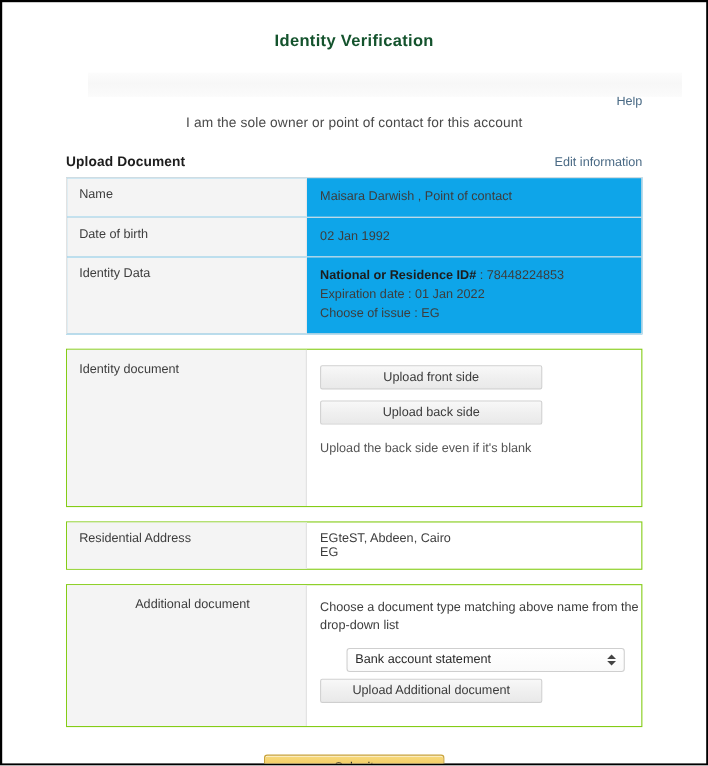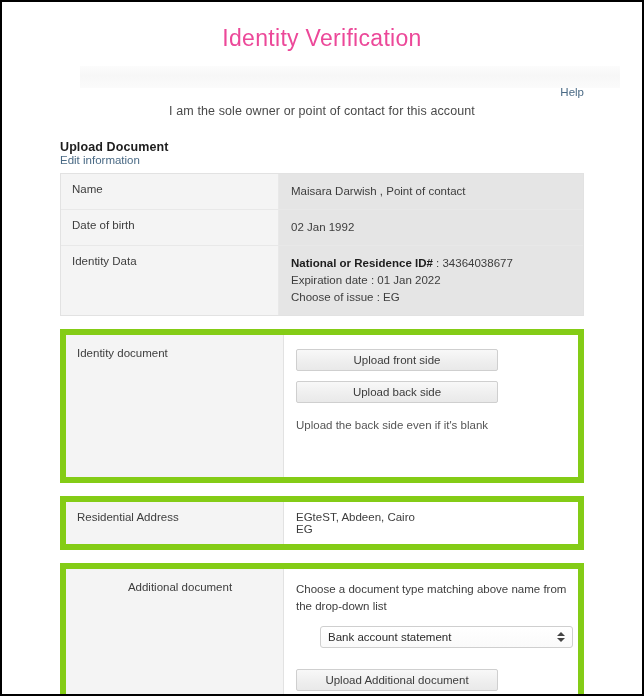--- a/index.html
+++ b/index.html
@@ -24,23 +24,23 @@
     position: relative;
     width: 100%;
     height: 100%;
     box-sizing: border-box;
     padding: 0 58px;
   }
 
   
   .page-title {
     text-align: center;
-    font-size: 23px;
-    font-weight: 400;
-    color: #ec4899;
+    font-size: 15px;
+    font-weight: 700;
+    color: #14532d;
     letter-spacing: 0.3px;
     margin: 0;
     padding-top: 20px;
     line-height: 32px;
   }
 
   
   .banner-band {
     position: absolute;
     left: 78px;
@@ -72,32 +72,31 @@
     letter-spacing: 0.1px;
   }
 
   
   .section-header {
     display: flex;
     align-items: baseline;
     justify-content: space-between;
     margin-top: 22px;
     margin-bottom: 7px;
-    flex-direction: column;
   }
   .section-header .title {
     font-size: 12.5px;
     font-weight: bold;
     color: #1d1d1d;
     letter-spacing: 0.1px;
   }
 
   
   .card {
-    border: 6px solid #84cc16;
+    border: 1px solid #84cc16;
     display: flex;
     background: #ffffff;
     margin-bottom: 13px;
   }
   .card .left {
     width: 218px;
     min-width: 218px;
     background: #f4f4f4;
     border-right: 1px solid #e2e2e2;
     box-sizing: border-box;
@@ -110,21 +109,21 @@
     box-sizing: border-box;
     padding: 9px 0 9px 12px;
     font-size: 11.5px;
     color: #3d3d3d;
   }
 
   
   .info-card {
     border: 1px solid #e2e2e2;
     margin-bottom: 13px;
-    background: #e5e5e5;
+    background: #0ea5e9;
   }
   .info-row {
     display: flex;
     border-bottom: 1px solid #e8e8e8;
   }
   .info-row:last-child { border-bottom: none; }
   .info-row .left {
     width: 218px;
     min-width: 218px;
     background: #f4f4f4;
@@ -177,21 +176,21 @@
   .choose-text {
     font-size: 11.5px;
     color: #3d3d3d;
     line-height: 17px;
     margin-bottom: 11px;
   }
   .select-wrap {
     position: relative;
     width: 253px;
     height: 22px;
-    margin-bottom: 21px;
+    margin-bottom: 6px;
     padding-left: 24px;
   }
   select.styled {
     -webkit-appearance: none;
     appearance: none;
     width: 253px;
     height: 22px;
     box-sizing: border-box;
     font-size: 11.5px;
     font-family: "Liberation Sans", sans-serif;
@@ -281,21 +280,21 @@
 
       <div class="info-row">
         <div class="left">Date of birth</div>
         <div class="right">02 Jan 1992</div>
       </div>
 
       <div class="info-row tall">
         <div class="left">Identity Data</div>
         <div class="right">
           <div>
-            <span class="idlabel">National or Residence ID#</span><span> : </span><span>34364038677</span>
+            <span class="idlabel">National or Residence ID#</span><span> : </span><span>78448224853</span>
           </div>
           <div>Expiration date : 01 Jan 2022</div>
           <div>Choose of issue : EG</div>
         </div>
       </div>
 
     </div>
 
     <div class="card idoc-card">
       <div class="left idoc-left">Identity document</div>

